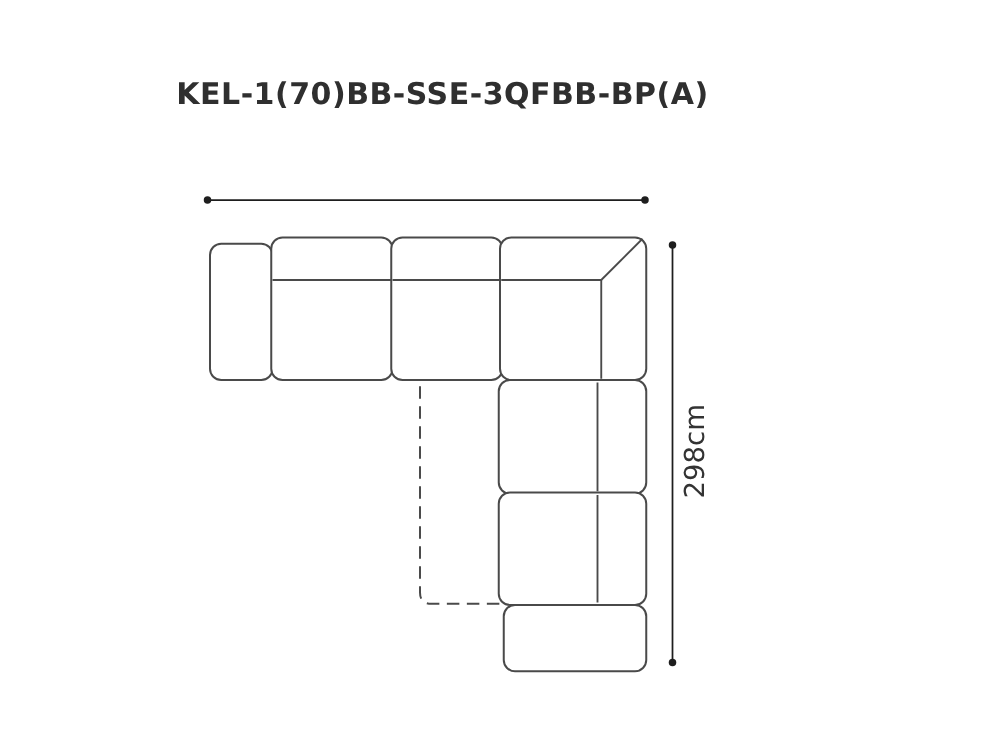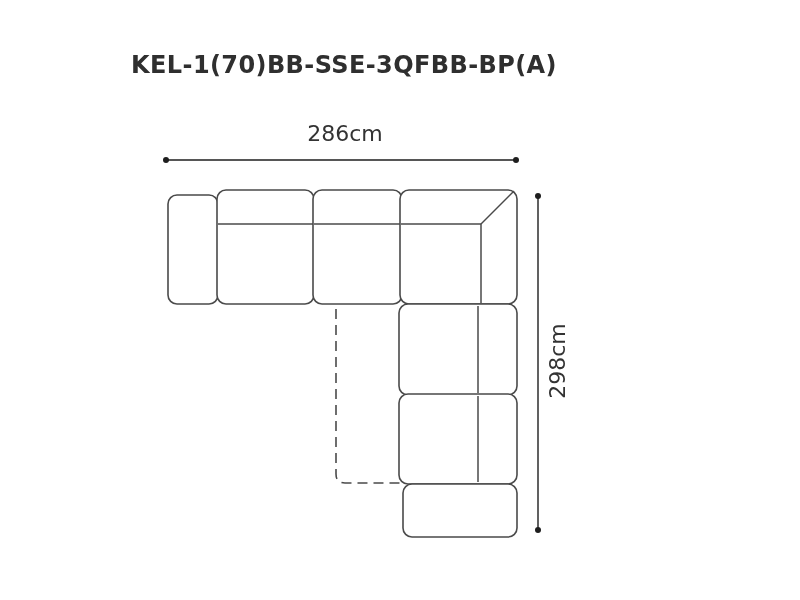--- a/index.html
+++ b/index.html
@@ -13,21 +13,21 @@
   body{font-family:"DejaVu Sans","Liberation Sans",sans-serif;}
   .canvas{
     position:relative;
     width:800px;height:600px;
     background:var(--background);
     overflow:hidden;
   }
   .title{
     position:absolute;
     left:88px;top:45px;width:500px;
-    margin:6px;
+    margin:16px;
     text-align:center;
     font-size:24px;
     font-weight:700;
     letter-spacing:.4px;
     color:var(--title);
     white-space:nowrap;
   }
   .dim-label{
     position:absolute;
     color:var(--text);
@@ -50,21 +50,20 @@
   .dim-line{stroke:var(--dimension);stroke-width:1.4;}
   .dim-dot{fill:var(--dimension);stroke:none;}
 </style>
 </head>
 <body>
 
 <div class="canvas">
 
   <h1 class="title">KEL-1(70)BB-SSE-3QFBB-BP(A)</h1>
 
-  <div class="dim-label dim-label-width">286cm</div>
 
   <div class="dim-label dim-label-height">298cm</div>
 
   <svg class="drawing" width="800" height="600" viewBox="0 0 800 600">
 
     <g>
       <line class="dim-line" x1="166" y1="160" x2="516" y2="160"></line>
       <circle class="dim-dot" cx="166" cy="160" r="3"></circle>
       <circle class="dim-dot" cx="516" cy="160" r="3"></circle>
     </g>

